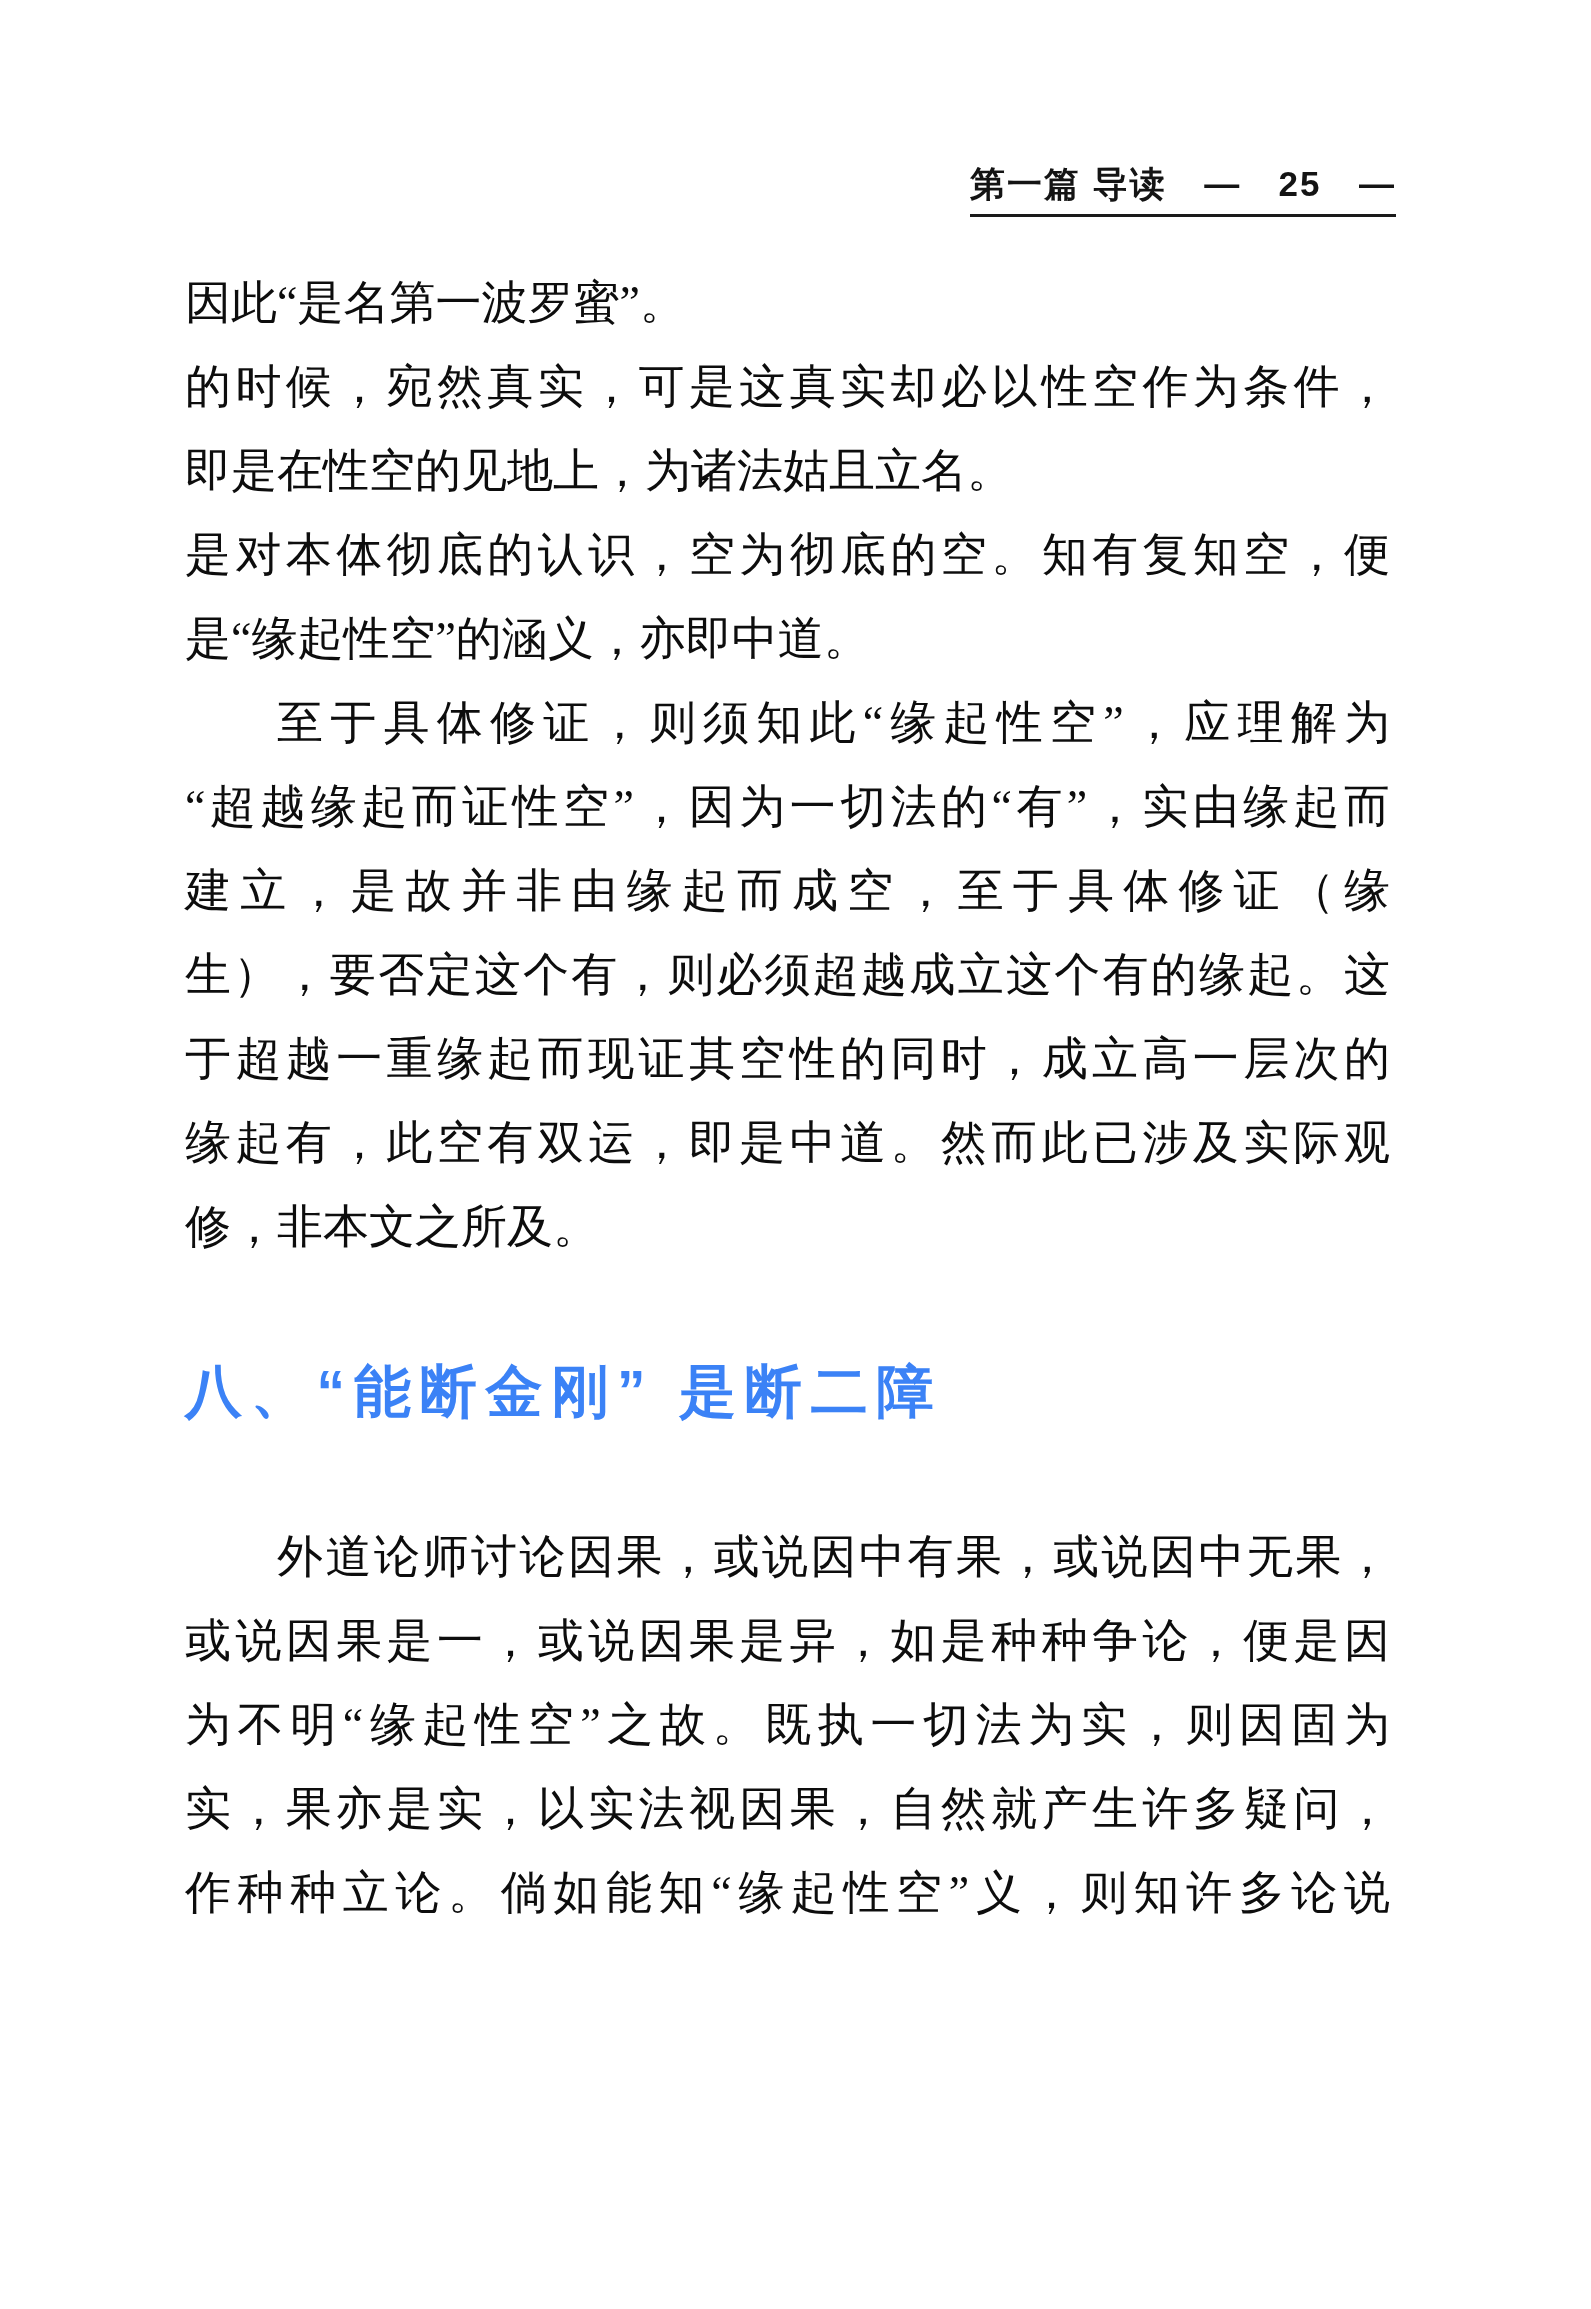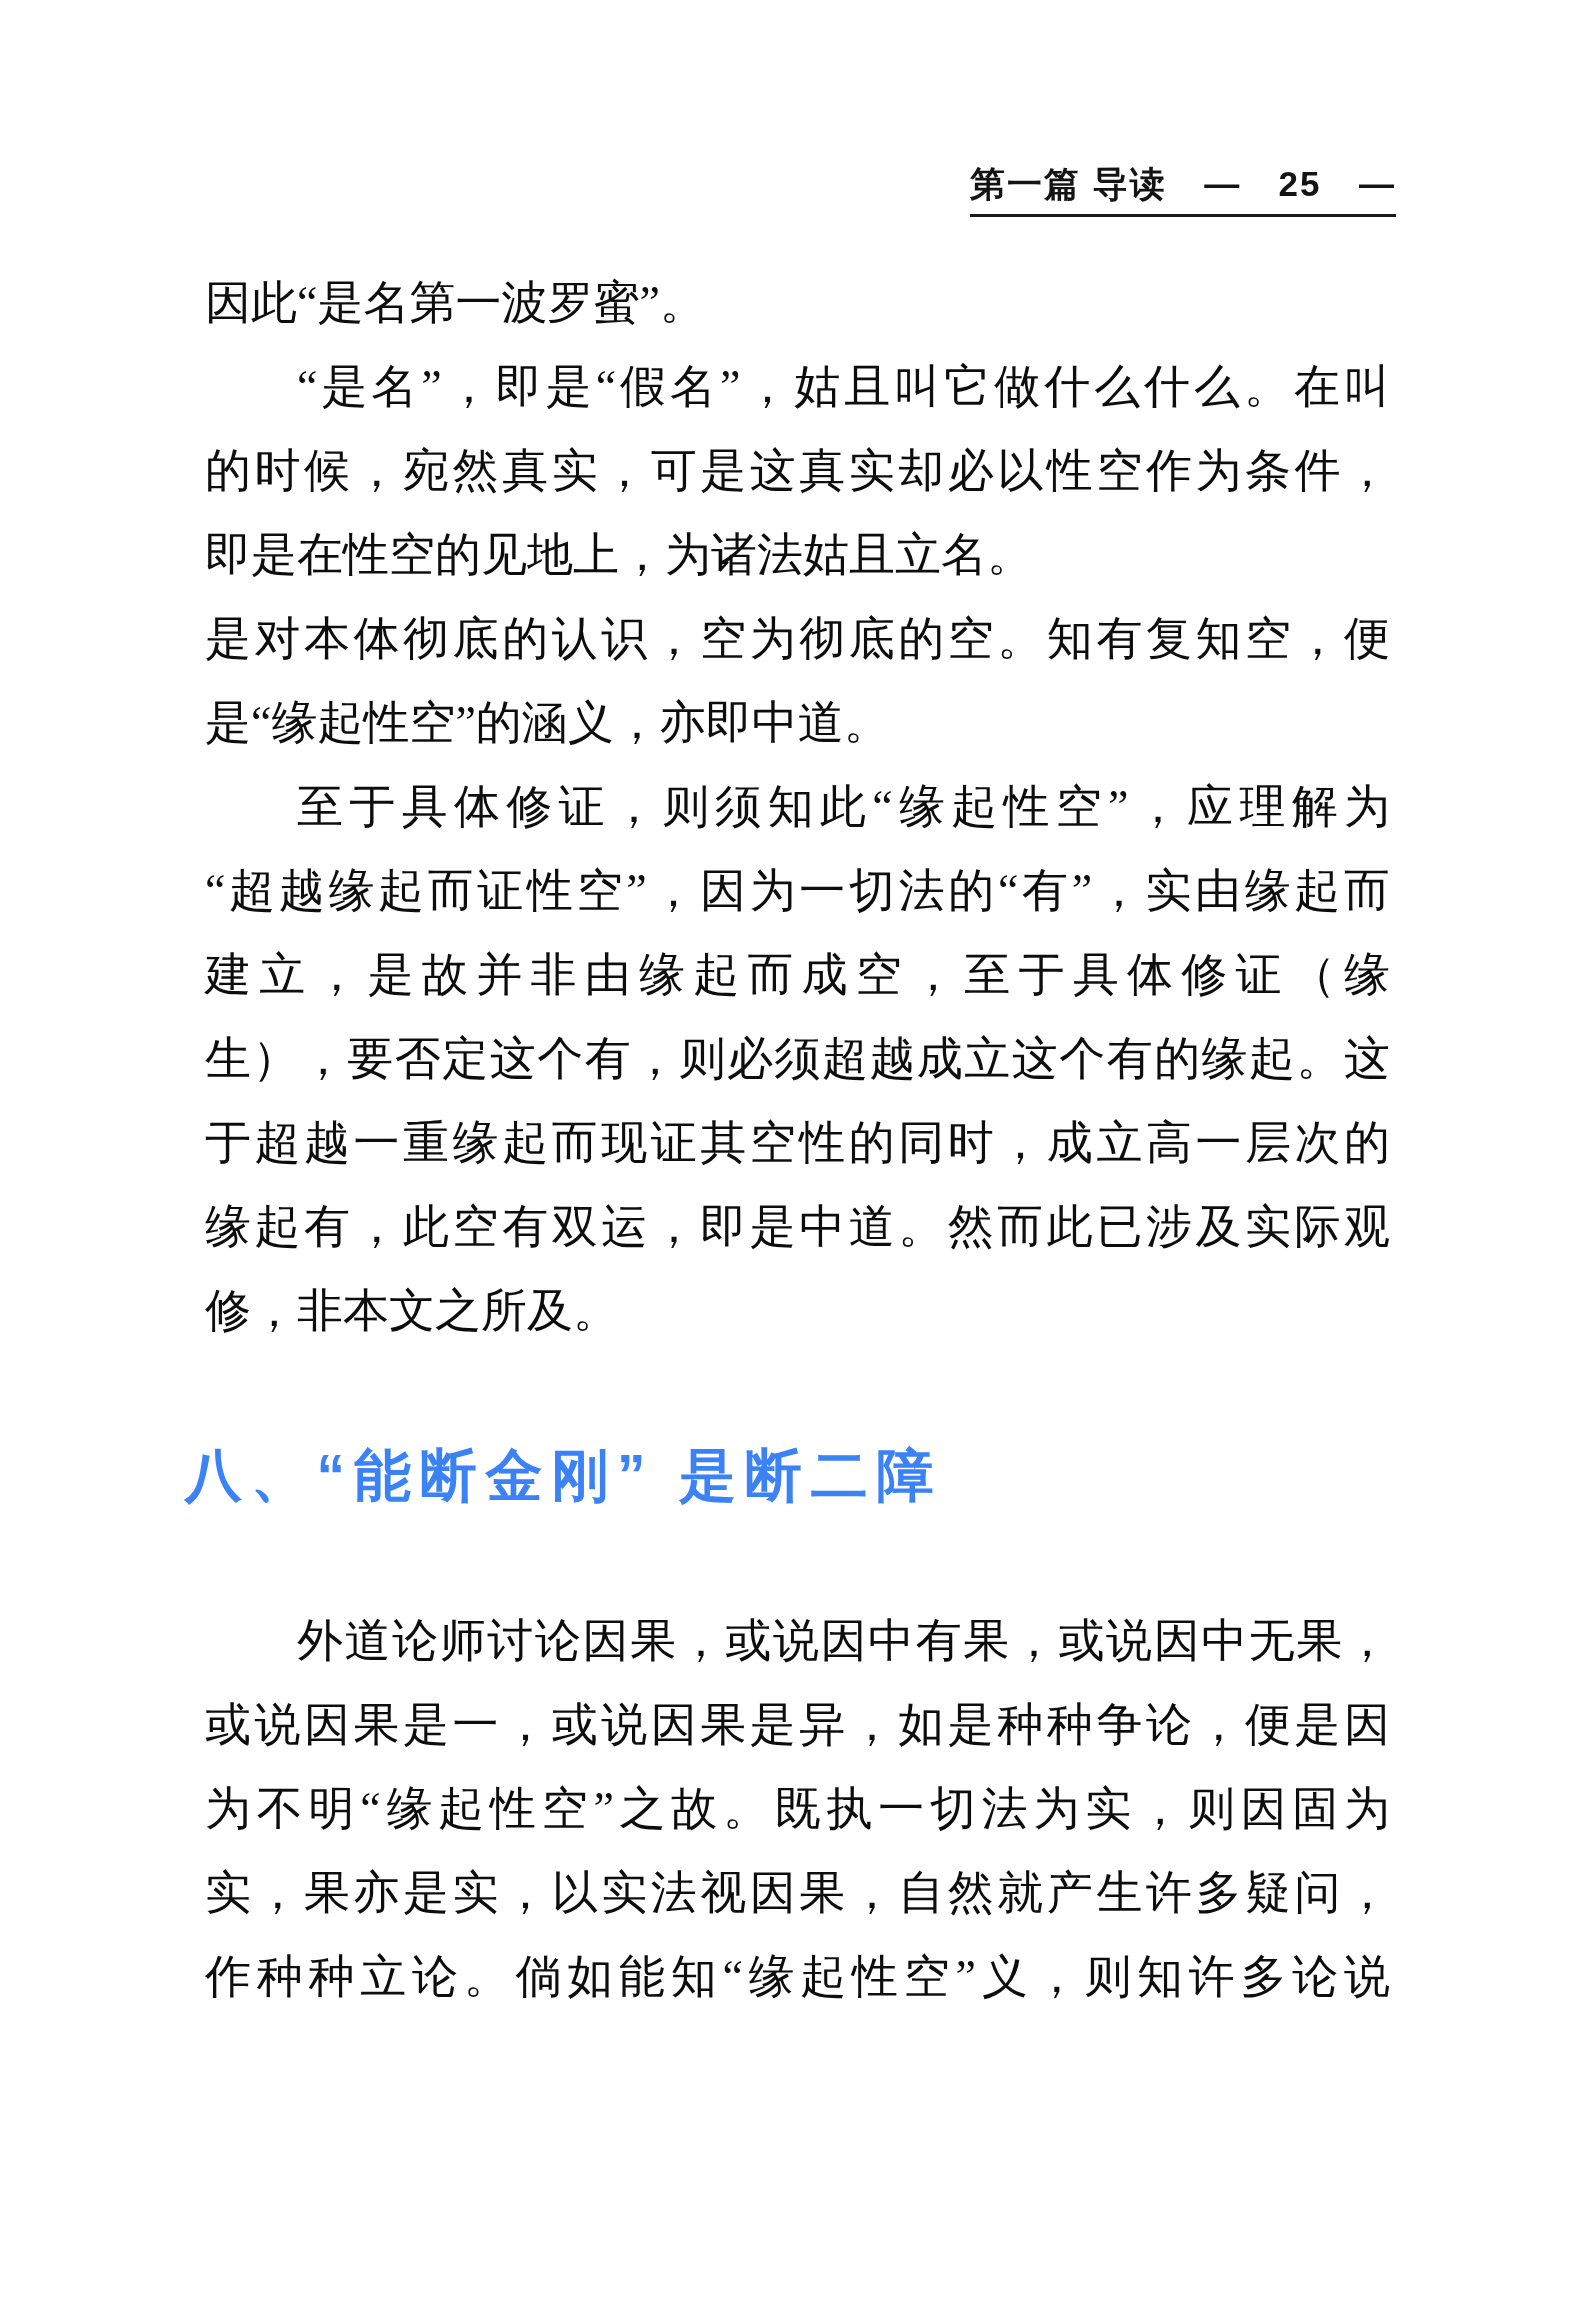--- a/index.html
+++ b/index.html
@@ -26,21 +26,20 @@
   .content{
     position:absolute;left:185px;top:261px;width:1205px;
   }
   .line{
     font-size:46px;
     line-height:84px;height:84px;
     color:#0d0d0d;
     text-align:justify;
     text-align-last:justify;
     text-justify:inter-character;
-    margin-left:20px;
   }
   .line.short{
     text-align-last:left;
   }
   .line.indent{
     text-indent:2em;
   }
   .section-heading{
     margin:83px 0 85px 0;
     font-family:"Liberation Sans","DejaVu Sans",sans-serif;
@@ -58,21 +57,20 @@
 
   <div class="running-header">
     <span>第一篇 导读</span>
     <span>—</span>
     <span>25</span>
     <span>—</span>
   </div>
 
   <div class="content">
     <div class="line short">因此“是名第一波罗蜜”。</div>
-    <div class="line indent">“是名”，即是“假名”，姑且叫它做什么什么。在叫</div>
     <div class="line">的时候，宛然真实，可是这真实却必以性空作为条件，</div>
     <div class="line short">即是在性空的见地上，为诸法姑且立名。</div>
     <div class="line">是对本体彻底的认识，空为彻底的空。知有复知空，便</div>
     <div class="line short">是“缘起性空”的涵义，亦即中道。</div>
     <div class="line indent">至于具体修证，则须知此“缘起性空”，应理解为</div>
     <div class="line">“超越缘起而证性空”，因为一切法的“有”，实由缘起而</div>
     <div class="line">建立，是故并非由缘起而成空，至于具体修证（缘</div>
     <div class="line">生），要否定这个有，则必须超越成立这个有的缘起。这</div>
     <div class="line">于超越一重缘起而现证其空性的同时，成立高一层次的</div>
     <div class="line">缘起有，此空有双运，即是中道。然而此已涉及实际观</div>

